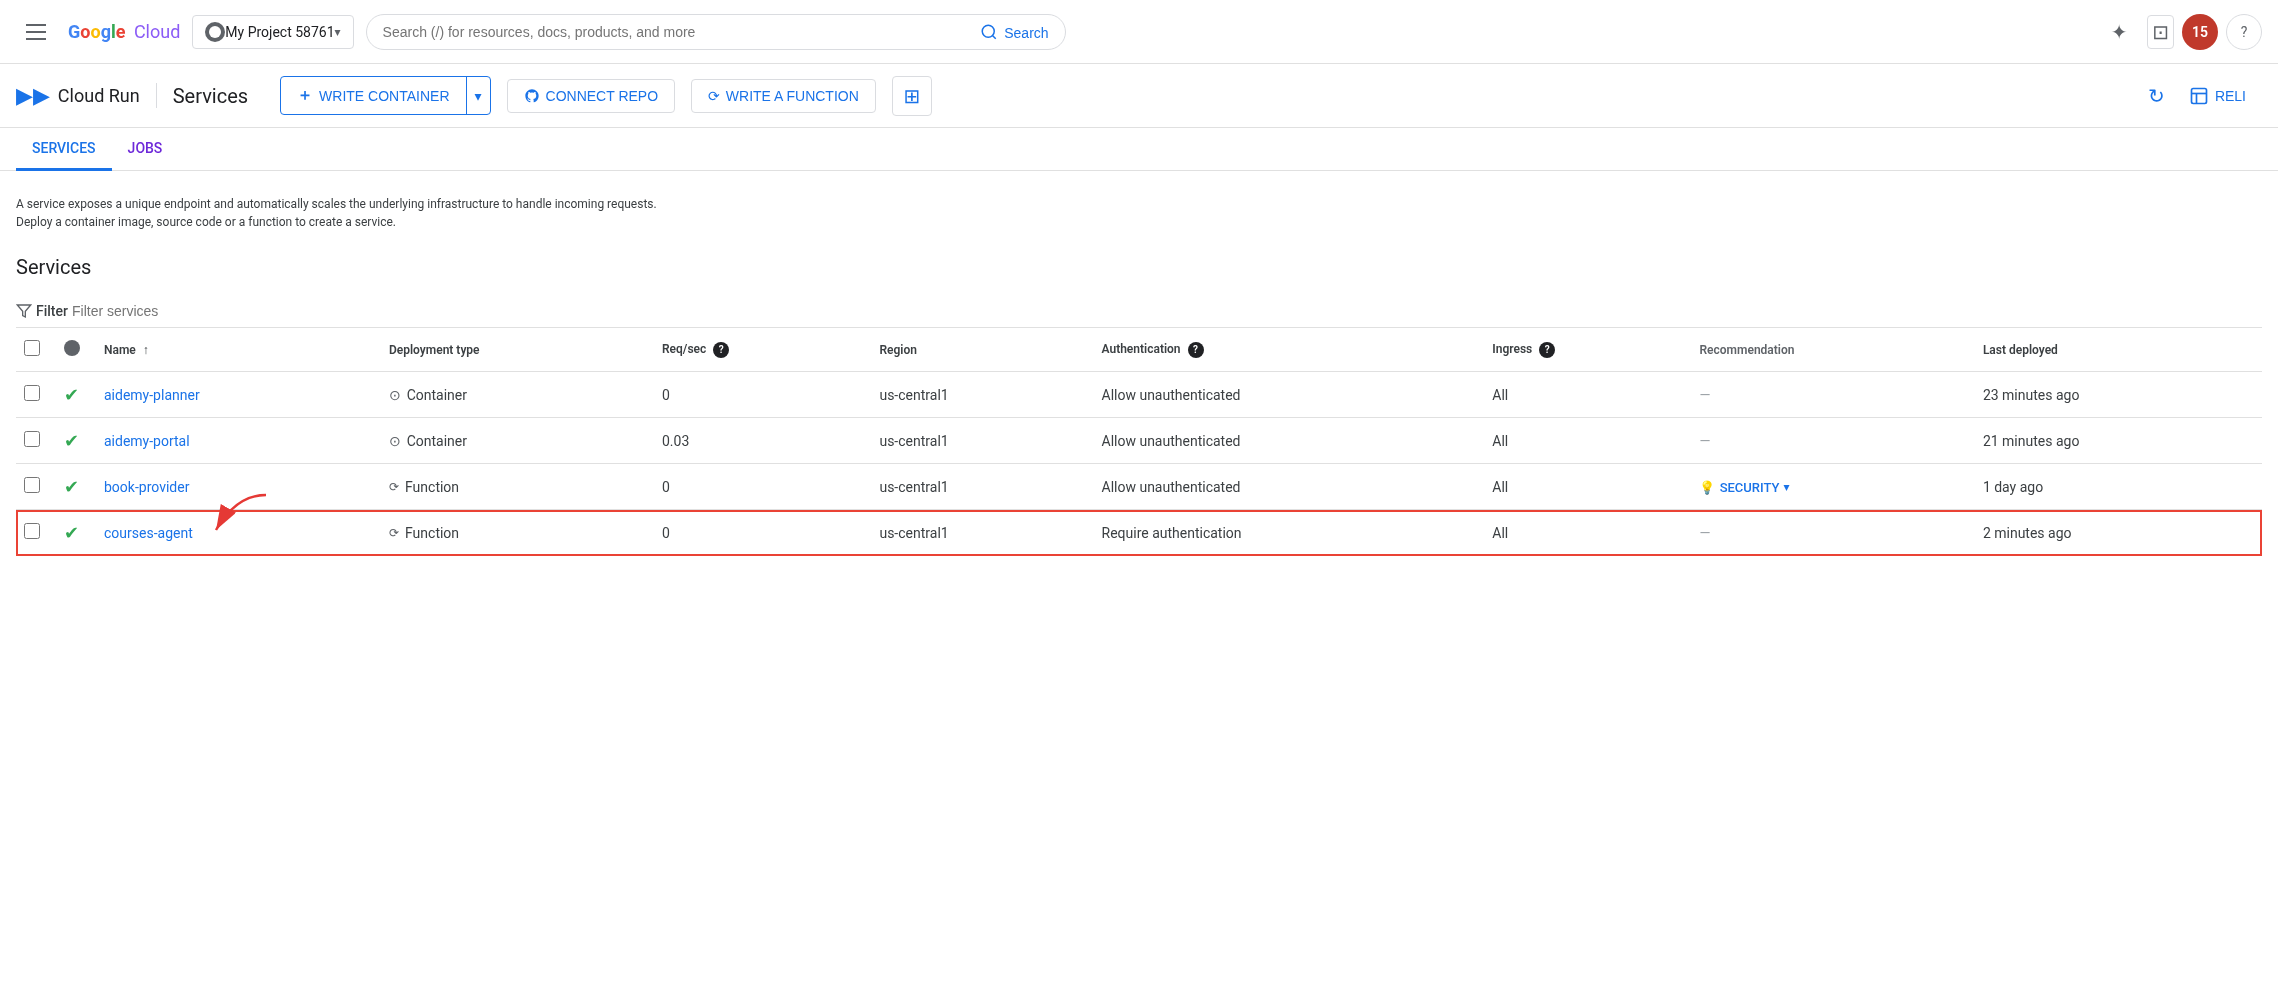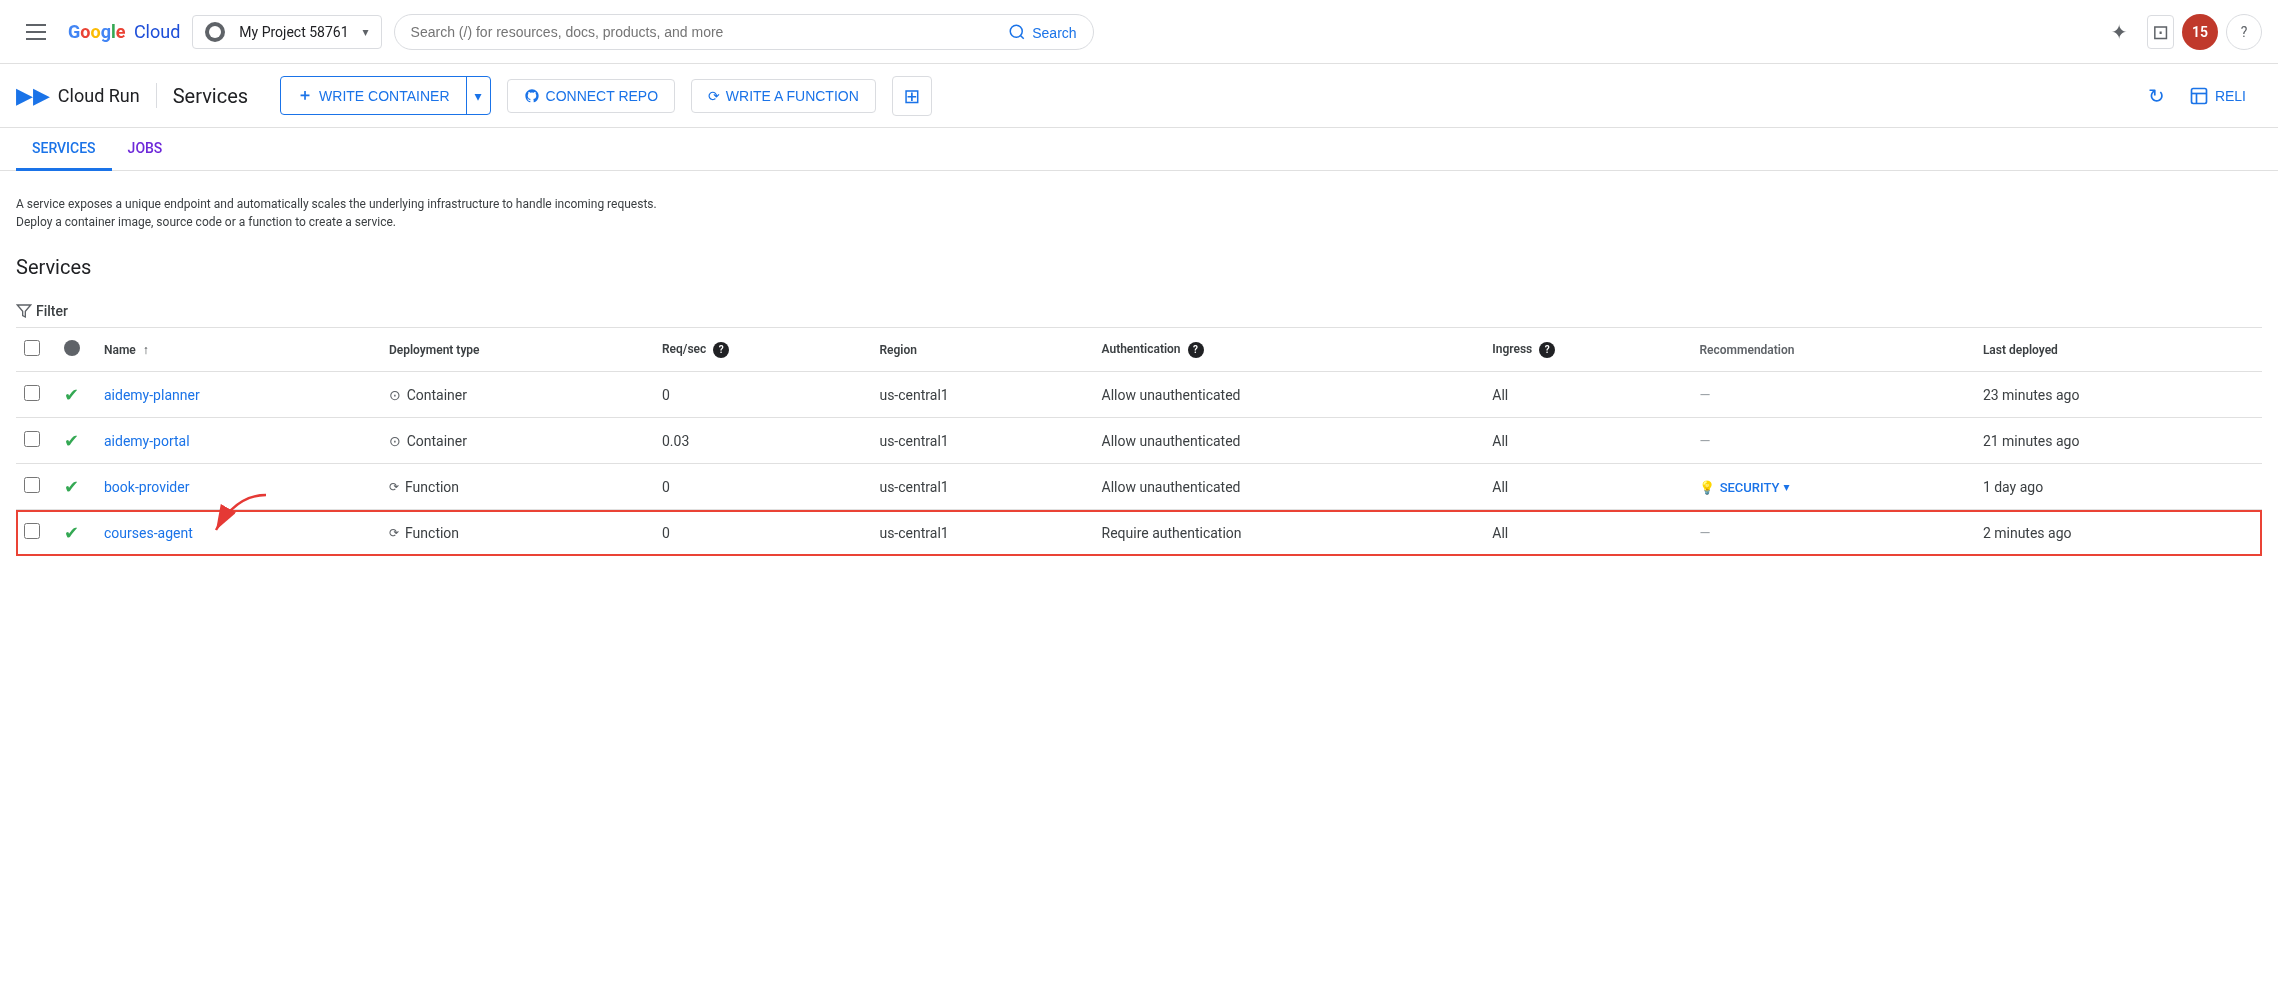--- a/index.html
+++ b/index.html
@@ -14,23 +14,23 @@
     .hamburger { display: flex; flex-direction: column; gap: 5px; cursor: pointer; padding: 8px; }
     .hamburger span { display: block; width: 20px; height: 2px; background: #5f6368; }
     .google-cloud-logo { display: flex; align-items: center; gap: 4px; font-size: 18px; font-weight: 400; color: #5f6368; white-space: nowrap; }
     .logo-google { display: flex; align-items: center; }
     .logo-g { color: #4285F4; font-weight: 700; }
     .logo-o1 { color: #EA4335; font-weight: 700; }
     .logo-o2 { color: #FBBC05; font-weight: 700; }
     .logo-g2 { color: #4285F4; font-weight: 700; }
     .logo-l { color: #34A853; font-weight: 700; }
     .logo-e { color: #EA4335; font-weight: 700; }
-    .logo-cloud { color: #1d4ed8; }
+    .logo-cloud { color: #8b5cf6; }
     .project-selector {
-      display: flex; align-items: center; gap: 14px;
+      display: flex; align-items: center; gap: 0;
       border: 1px solid #dadce0; border-radius: 4px; padding: 6px 12px;
       cursor: pointer; min-width: 160px;
     }
     .project-icon { width: 20px; height: 20px; border-radius: 50%; background: #5f6368; display: flex; align-items: center; justify-content: center; }
     .project-icon-inner { width: 12px; height: 12px; border-radius: 50%; background: #fff; }
     .search-bar {
       flex: 1; display: flex; align-items: center;
       border: 1px solid #dadce0; border-radius: 24px; padding: 8px 16px;
       gap: 8px; max-width: 700px;
     }
@@ -226,20 +226,21 @@
     <p>Deploy a container image, source code or a function to create a service.</p>
   </div>
 
   <h2 class="section-title">Services</h2>
 
   <div class="filter-row">
     <svg width="16" height="16" viewBox="0 0 24 24" fill="none" stroke="#5f6368" stroke-width="2">
       <polygon points="22 3 2 3 10 12.46 10 19 14 21 14 12.46 22 3"></polygon>
     </svg>
     <span class="filter-label">Filter</span>
+    <input class="filter-input" type="text" placeholder="Filter services" style="">
   </div>
 
   <table class="table">
     <thead>
       <tr>
         <th class="checkbox-col">
           <input type="checkbox" class="checkbox-input" style="">
         </th>
         <th class="status-col">
           <span style="width:16px;height:16px;border-radius:50%;background:#5f6368;display:inline-block;"></span>

